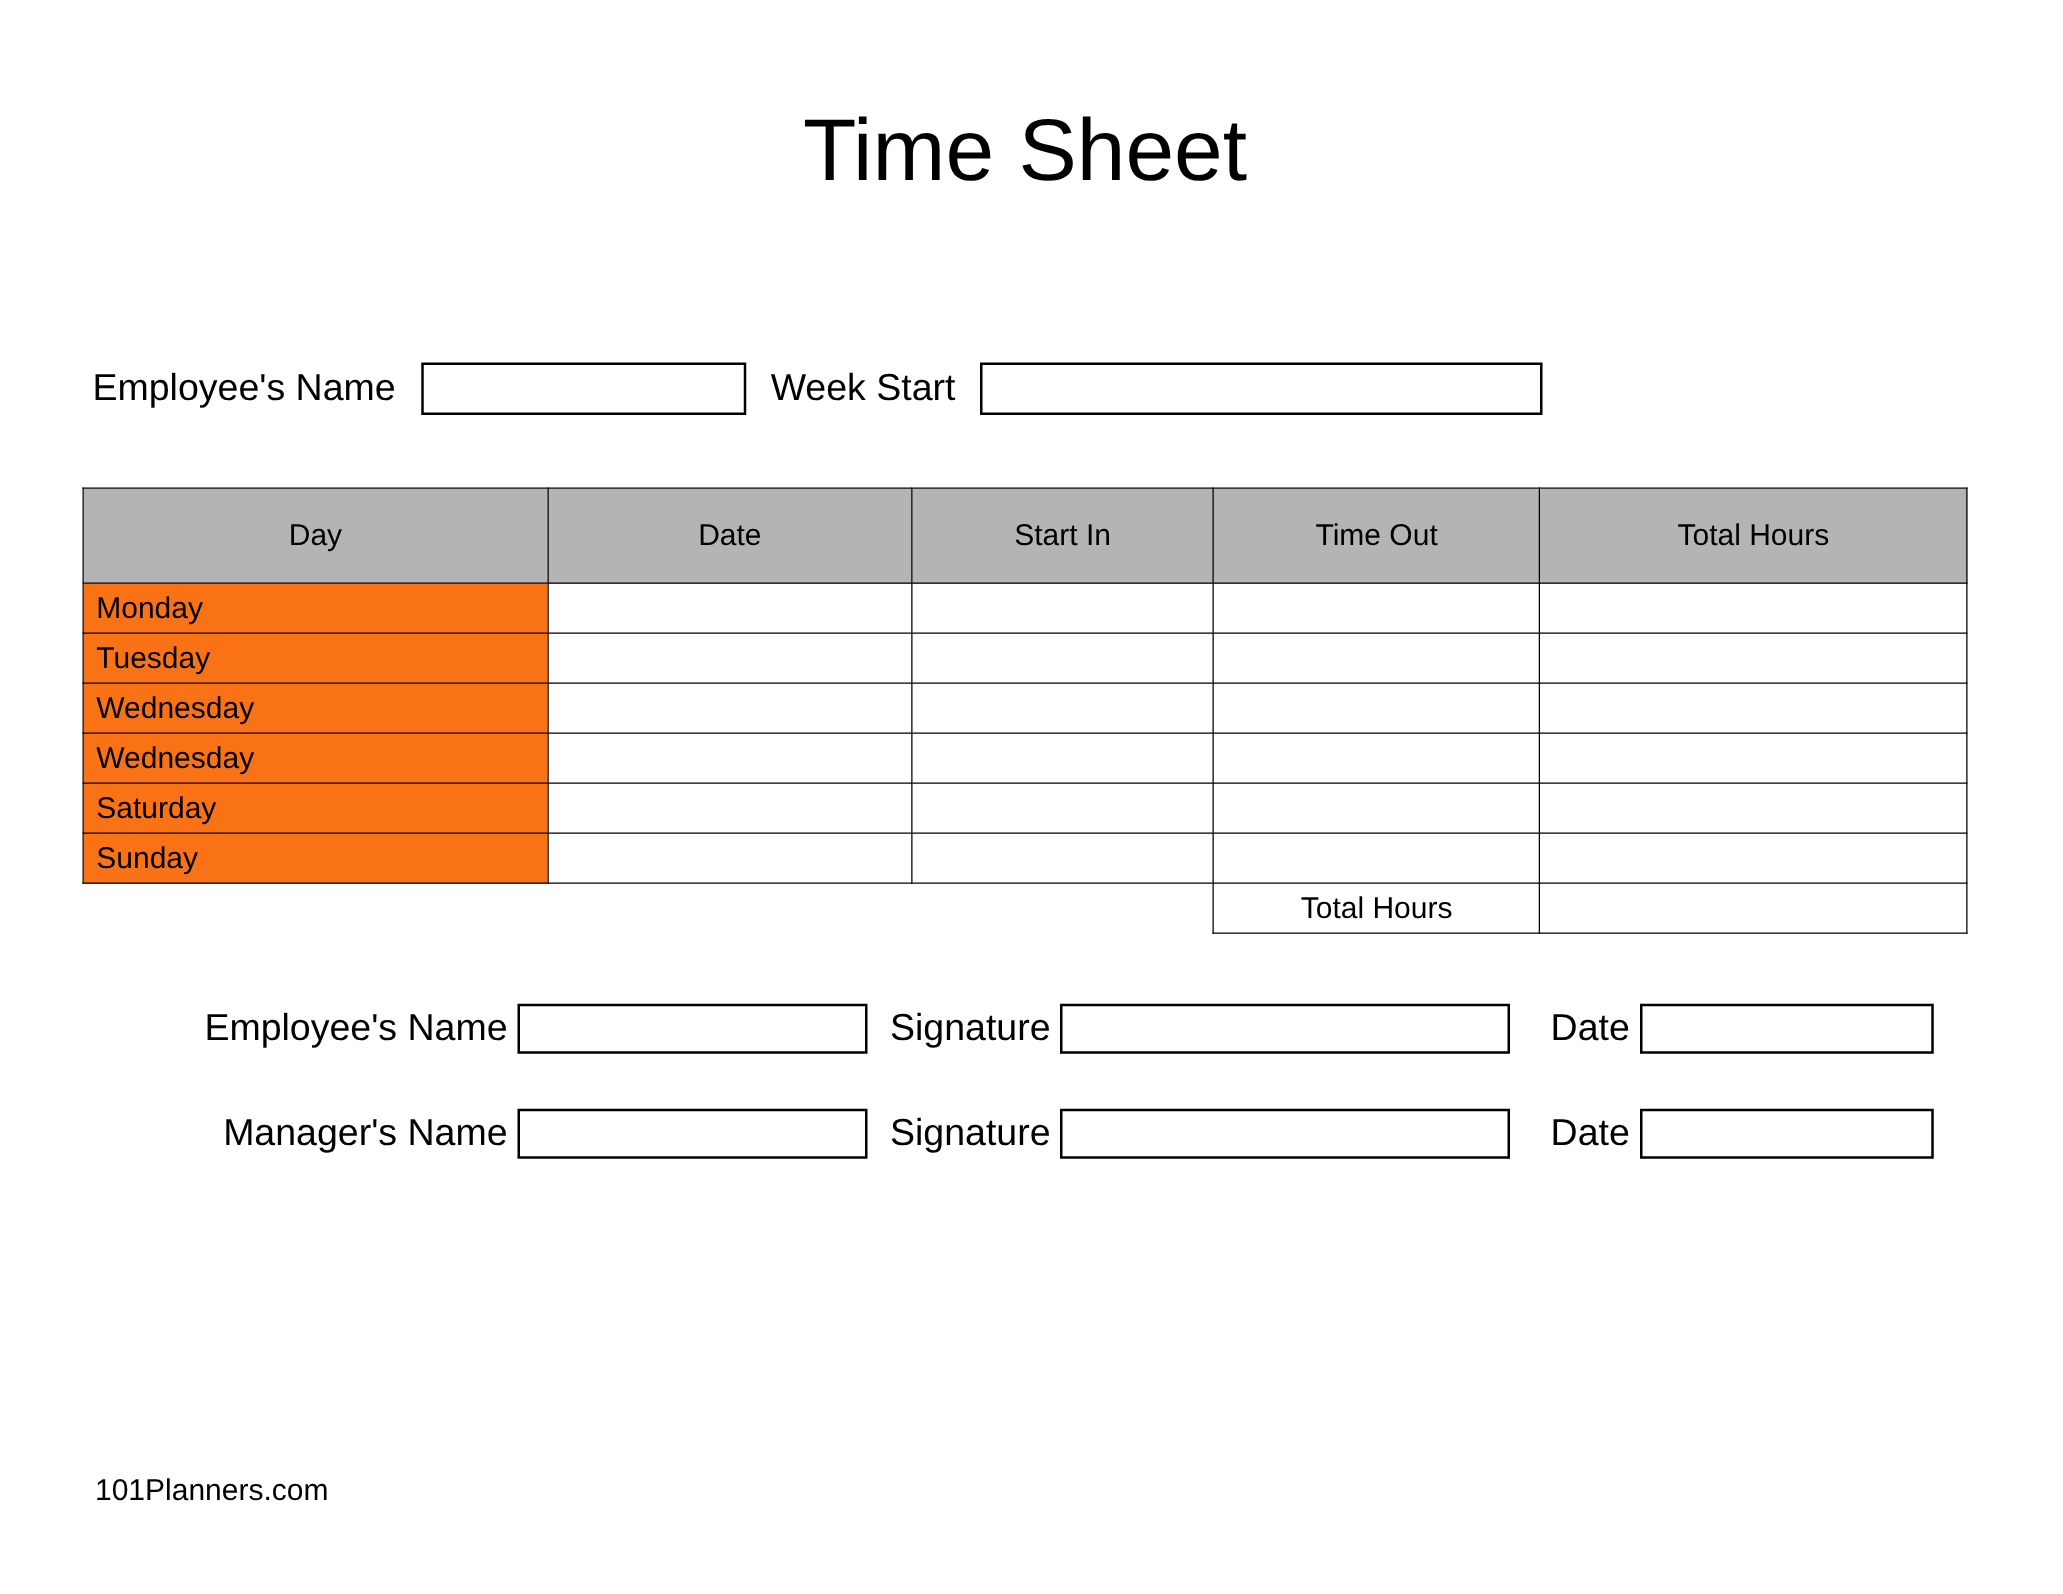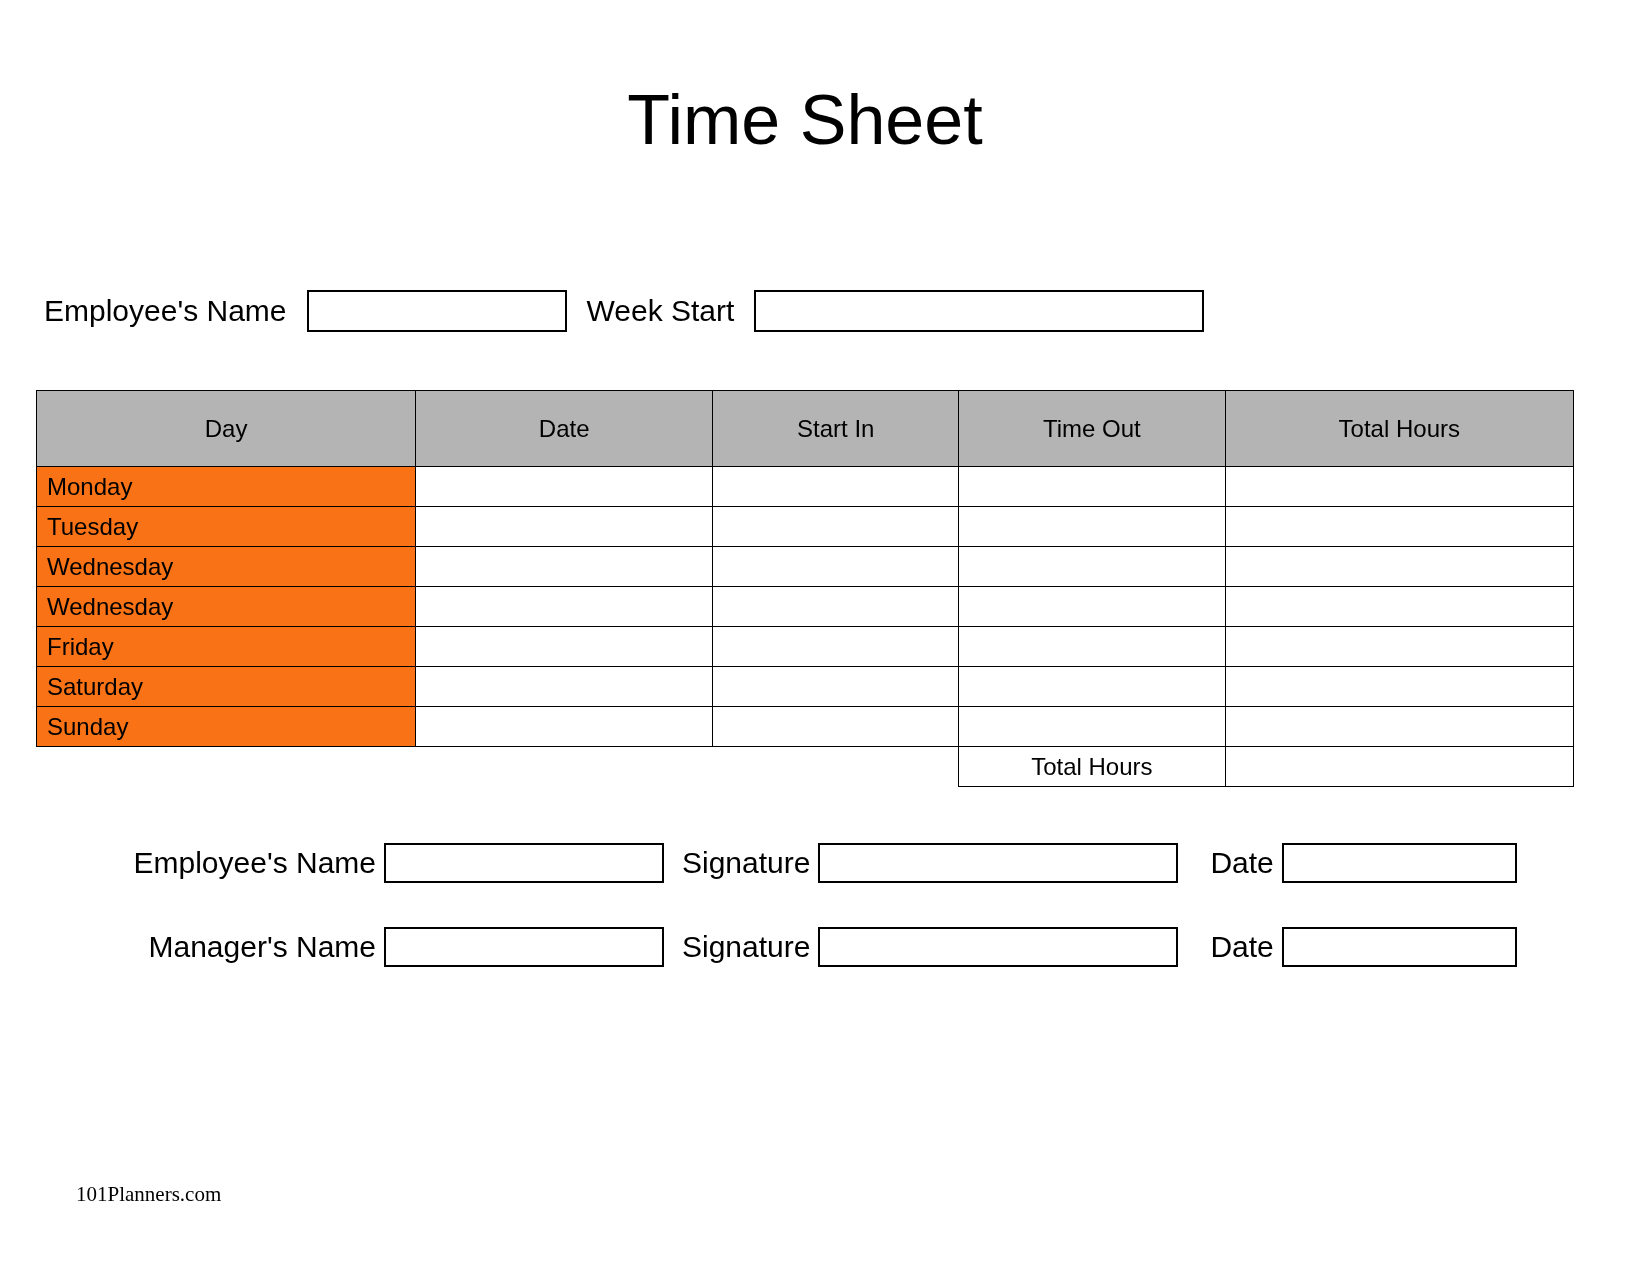--- a/index.html
+++ b/index.html
@@ -9,21 +9,21 @@
     }
     body {
       width: 1650px;
       height: 1275px;
       background: #ffffff;
       font-family: "Century Gothic", "Avant Garde", sans-serif;
       color: #000;
       position: relative;
     }
     .page {
-      padding: 60px 76px 0 36px;
+      padding: 60px 76px 0 66px;
     }
     .title {
       text-align: center;
       font-size: 70px;
       font-weight: 400;
       margin-top: 20px;
       margin-bottom: 130px;
     }
     .top-fields {
       display: flex;
@@ -110,22 +110,22 @@
     .sign-row .box.sig-box {
       width: 360px;
     }
     .sign-row .box.date-box {
       width: 235px;
     }
     .footer {
       position: absolute;
       left: 76px;
       bottom: 68px;
-      font-family: Liberation Serif, serif;
-      font-size: 21px;
+      font-family: Liberation Sans, sans-serif;
+      font-size: 24px;
     }
   </style>
 </head>
 <body>
 
 <div class="page">
   <h1 class="title">Time Sheet</h1>
 
   <div class="top-fields">
     <span>Employee's Name</span>
@@ -174,27 +174,20 @@
           <td></td>
         </tr>
         <tr>
           <td class="day-cell">Wednesday</td>
           <td></td>
           <td></td>
           <td></td>
           <td></td>
         </tr>
         <tr>
-          <td class="day-cell">Friday</td>
-          <td></td>
-          <td></td>
-          <td></td>
-          <td></td>
-        </tr>
-        <tr>
           <td class="day-cell">Saturday</td>
           <td></td>
           <td></td>
           <td></td>
           <td></td>
         </tr>
         <tr>
           <td class="day-cell">Sunday</td>
           <td></td>
           <td></td>

